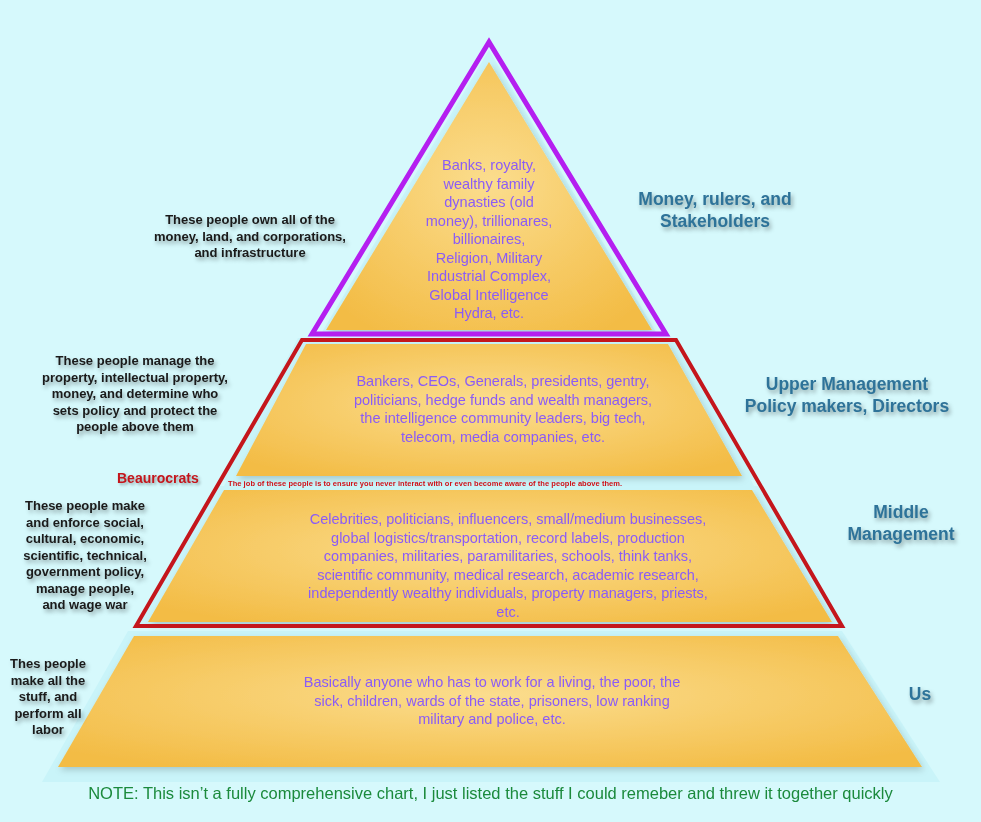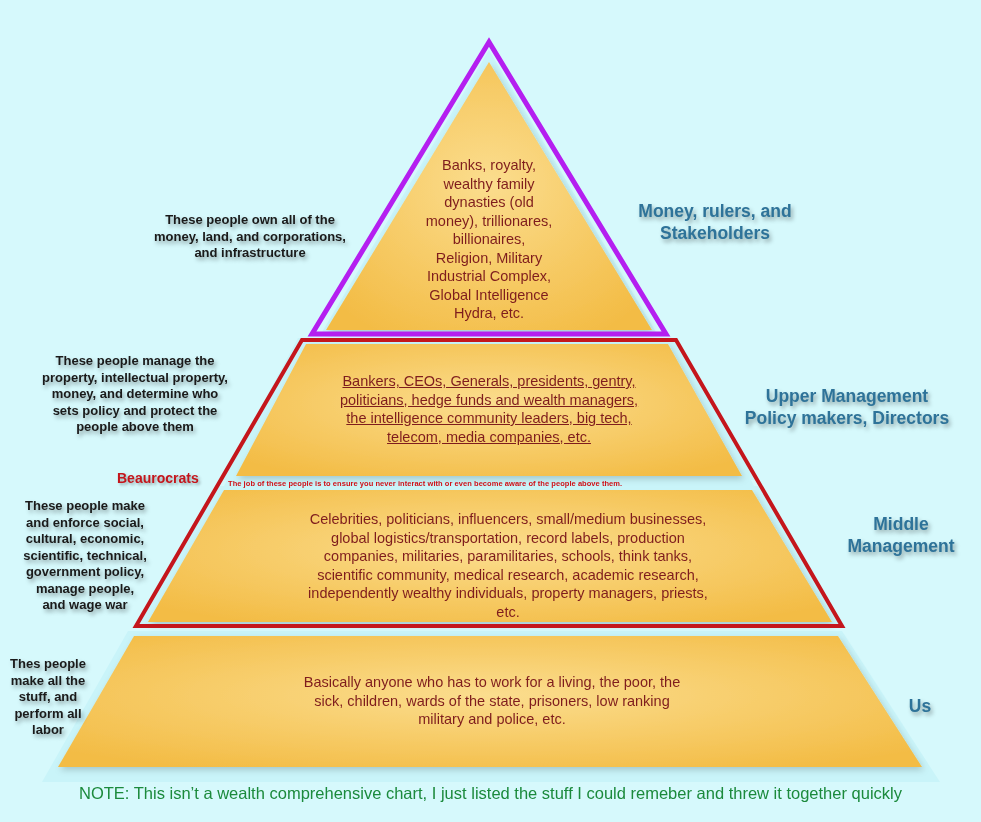--- a/index.html
+++ b/index.html
@@ -6,21 +6,21 @@
   body {
     width: 981px; height: 822px;
     background: #d6f9fc;
     position: relative; overflow: hidden;
     font-family: "Liberation Sans", sans-serif;
   }
   #pyramid { position: absolute; left: 0; top: 0; }
   .tier-text {
     position: absolute;
     text-align: center;
-    color: #7f1d1d;
+    color: #8b5cf6;
     font-size: 14.5px;
     line-height: 18.5px;
     white-space: pre-line;
   }
   .side-note {
     position: absolute;
     text-align: center;
     color: #1a1a1a;
     font-weight: bold;
     font-size: 13px;
@@ -30,21 +30,20 @@
   }
   .tier-label {
     position: absolute;
     text-align: center;
     color: #2e7399;
     font-weight: bold;
     font-size: 17.5px;
     line-height: 22px;
     white-space: pre-line;
     text-shadow: 2px 3px 4px rgba(0,0,0,0.35);
-    margin-top: 12px;
   }
   .red-label {
     position: absolute;
     color: #c4161c;
     font-weight: bold;
     font-size: 14px;
     text-shadow: 2px 2px 3px rgba(0,0,0,0.3);
   }
   .red-banner {
     position: absolute;
@@ -97,21 +96,21 @@
 
 <div class="tier-text" style="left:389px; top:156px; width:200px;">Banks, royalty,
 wealthy family
 dynasties (old
 money), trillionares,
 billionaires,
 Religion, Military
 Industrial Complex,
 Global Intelligence
 Hydra, etc.</div>
-<div class="tier-text" style="left:289px; top:372px; width:400px;text-decoration:underline;">Bankers, CEOs, Generals, presidents, gentry,
+<div class="tier-text" style="left:303px; top:372px; width:400px;">Bankers, CEOs, Generals, presidents, gentry,
 politicians, hedge funds and wealth managers,
 the intelligence community leaders, big tech,
 telecom, media companies, etc.</div>
 <div class="tier-text" style="left:248px; top:510px; width:520px;">Celebrities, politicians, influencers, small/medium businesses,
 global logistics/transportation, record labels, production
 companies, militaries, paramilitaries, schools, think tanks,
 scientific community, medical research, academic research,
 independently wealthy individuals, property managers, priests,
 etc.</div>
 <div class="tier-text" style="left:232px; top:673px; width:520px;">Basically anyone who has to work for a living, the poor, the
@@ -143,13 +142,13 @@
 and wage war</div>
 <div class="side-note" style="left:0px; top:656px; width:96px;">Thes people
 make all the
 stuff, and
 perform all
 labor</div>
 
 <div class="red-label" style="left:117px; top:470px;">Beaurocrats</div>
 <div class="red-banner" style="left:228px; top:479px; width:522px;">The job of these people is to ensure you never interact with or even become aware of the people above them.</div>
 
-<div class="footer-note" style="top:784px;">NOTE: This isn’t a wealth comprehensive chart, I just listed the stuff I could remeber and threw it together quickly</div>
+<div class="footer-note" style="top:784px;">NOTE: This isn’t a fully comprehensive chart, I just listed the stuff I could remeber and threw it together quickly</div>
 
 </body></html>

